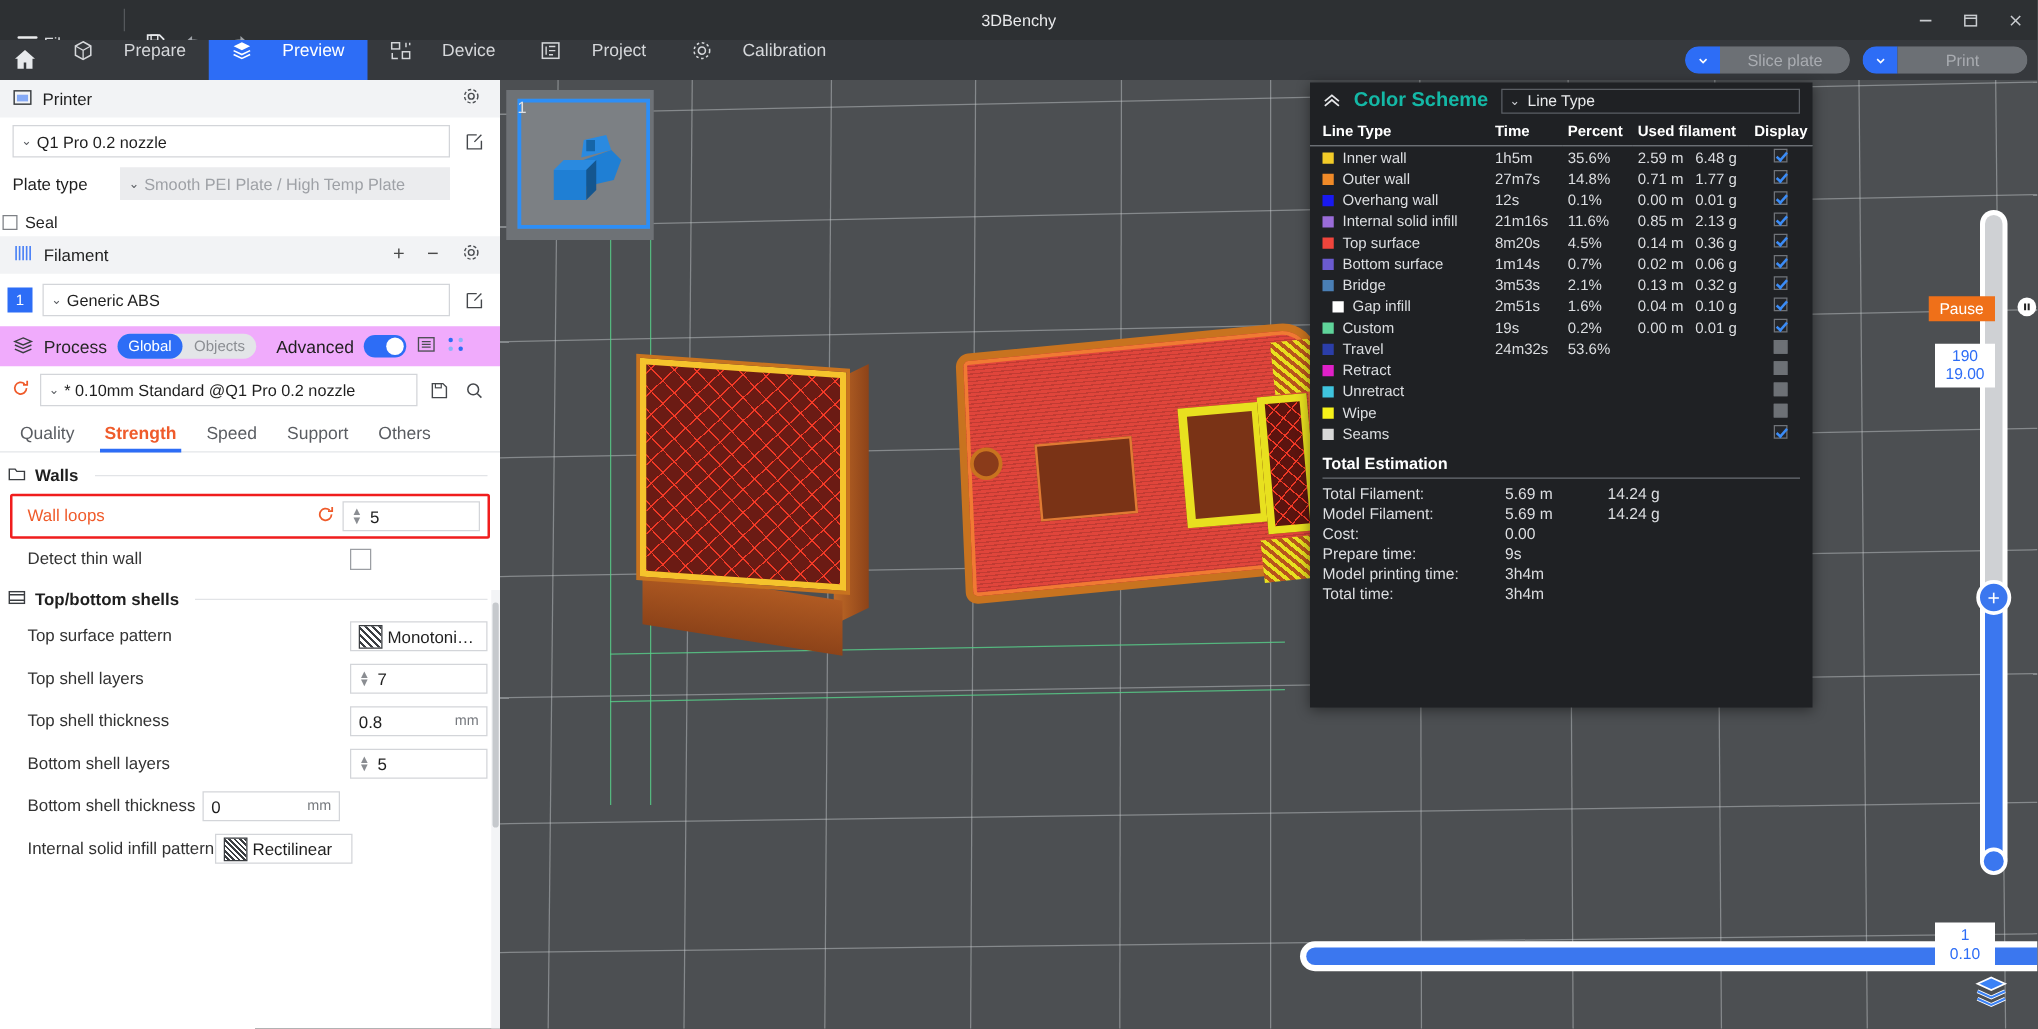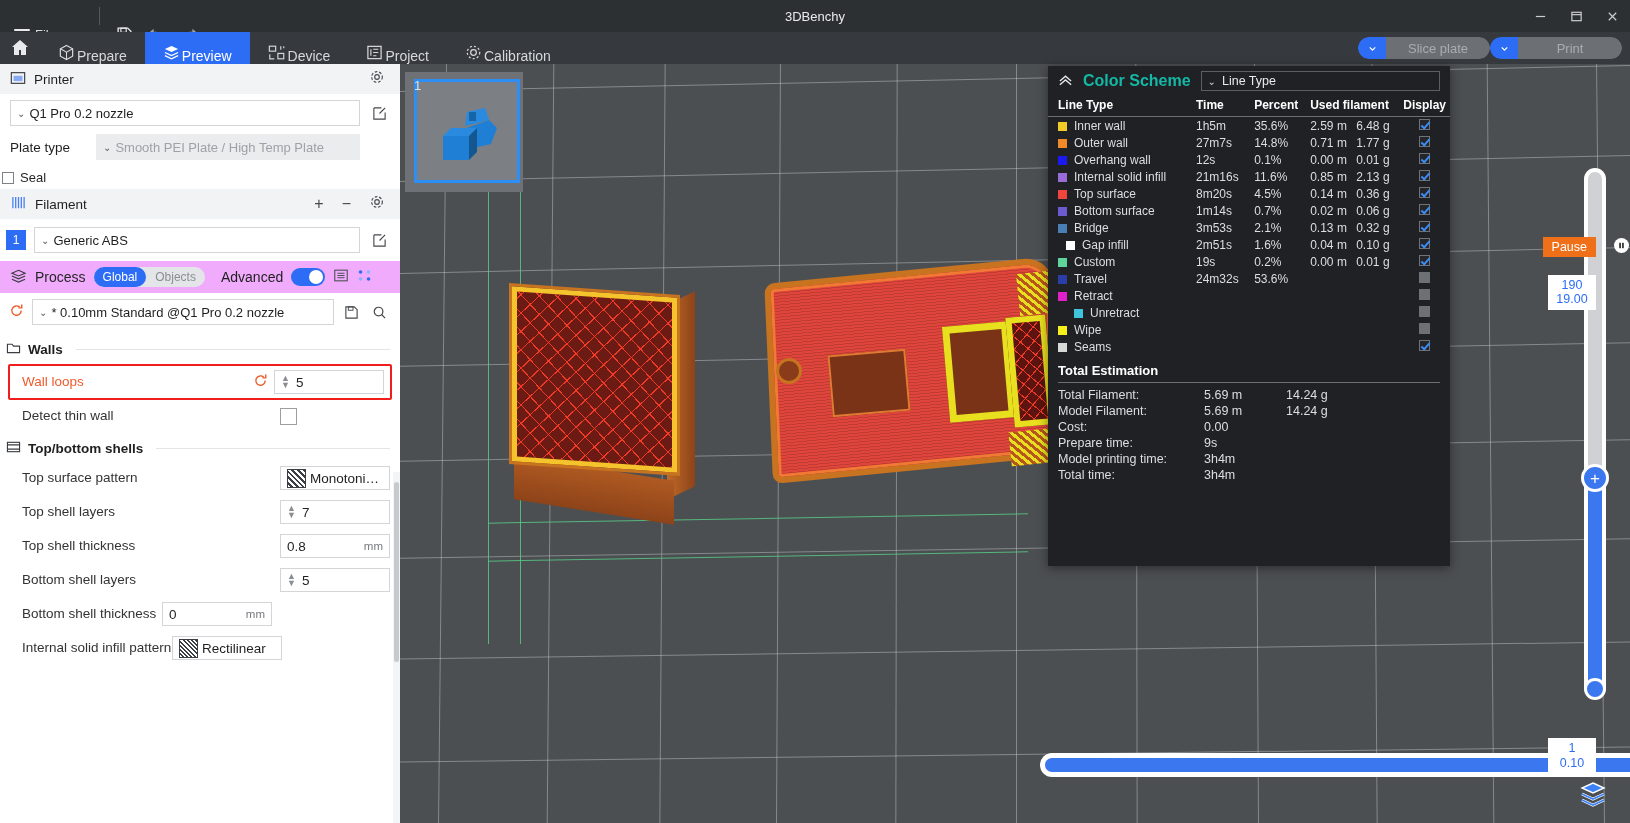--- a/index.html
+++ b/index.html
@@ -30,25 +30,25 @@
   .win-btn { width: 36px; height: 32px; display: flex; align-items: center; justify-content: center; color: #c9ccd0; font-size: 14px; }
 
   
   .toolbar {
     position: absolute; top: 32px; left: 0; width: 1630px; height: 32px;
     background: #36393d; display: flex; align-items: center;
     color: #d6d8db; font-size: 14px;
   }
   .tbar-home { width: 40px; height: 32px; display: flex; align-items: center; justify-content: center; }
   .tbar-item {
-    height: 32px; display: flex; align-items: flex-end; gap: 2px;
+    height: 32px; display: flex; align-items: flex-start; gap: 24px;
     padding: 0 18px; color: #d6d8db; font-size: 14px;
   }
   .tbar-item.active { background: #2d6df6; color: #fff; }
-  .tbar-right { position: absolute; right: 8px; top: 0; height: 32px; display: flex; align-items: center; }
+  .tbar-right { position: absolute; right: 8px; top: 0; height: 32px; display: flex; align-items: center; gap: 10px; }
   .split-btn { display: flex; align-items: center; height: 22px; border-radius: 11px; overflow: hidden; }
   .split-arrow {
     width: 28px; height: 22px; background: #2d6df6; color: #fff;
     display: flex; align-items: center; justify-content: center; font-size: 10px;
     border-radius: 11px 0 0 11px;
   }
   .split-label {
     height: 22px; min-width: 104px; background: #6c7075; color: #a9acb1;
     display: flex; align-items: center; justify-content: center; font-size: 13px;
     border-radius: 0 11px 11px 0; padding: 0 12px;
@@ -552,20 +552,27 @@
           </svg>
       </div>
       <div class="icon-btn">
         <svg width="15" height="15" viewBox="0 0 16 16">
             <circle cx="7" cy="7" r="4.6" fill="none" stroke="#44474b" stroke-width="1.3"></circle>
             <path d="M10.4 10.4L14 14" stroke="#44474b" stroke-width="1.3"></path>
           </svg>
       </div>
     </div>
 
+    <div class="tabs">
+      <div class="tab">Quality</div>
+      <div class="tab active">Strength</div>
+      <div class="tab">Speed</div>
+      <div class="tab">Support</div>
+      <div class="tab">Others</div>
+    </div>
 
     <div class="grp-head">
       <span>
         <svg width="15" height="14" viewBox="0 0 16 15">
             <path d="M1.5 3.5h5l1.5 2h6.5v7h-13z" fill="none" stroke="#3a3d41" stroke-width="1.2"></path>
           </svg>
       </span>
       <span class="grp-title">Walls</span>
       <span class="grp-line"></span>
     </div>
@@ -825,21 +832,21 @@
             <td style="text-align:center"><span class="chk off"></span></td>
           </tr>
           <tr>
             <td style="padding-left:10px"><span class="sw" style="background:#e020c8"></span><span>Retract</span></td>
             <td></td>
             <td></td>
             <td></td>
             <td style="text-align:center"><span class="chk off"></span></td>
           </tr>
           <tr>
-            <td style="padding-left:26px"><span class="sw" style="background:#3fc4dd"></span><span>Unretract</span></td>
+            <td style="padding-left:10px"><span class="sw" style="background:#3fc4dd"></span><span>Unretract</span></td>
             <td></td>
             <td></td>
             <td></td>
             <td style="text-align:center"><span class="chk off"></span></td>
           </tr>
           <tr>
             <td style="padding-left:10px"><span class="sw" style="background:#f6f11a"></span><span>Wipe</span></td>
             <td></td>
             <td></td>
             <td></td>

